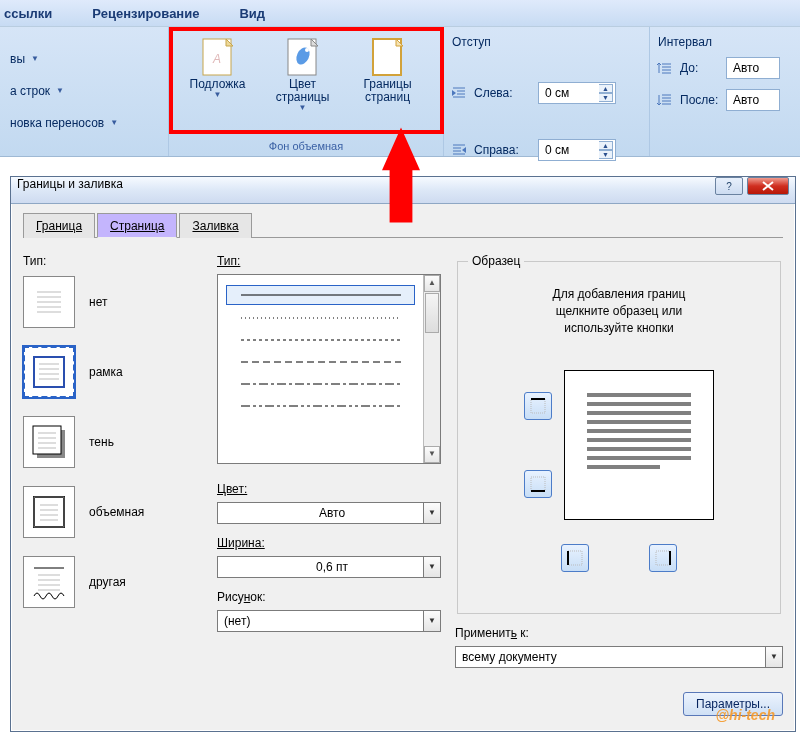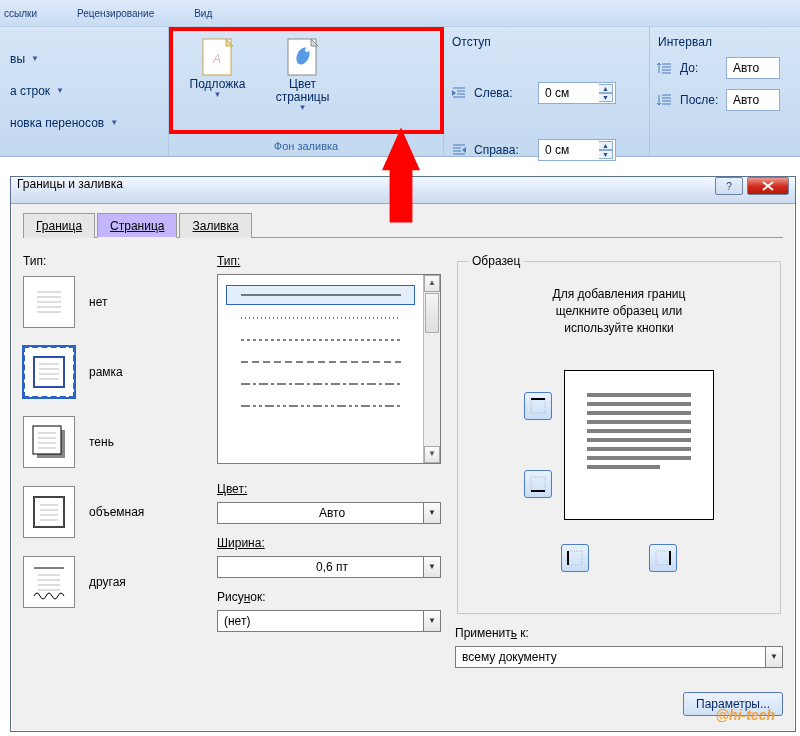--- a/index.html
+++ b/index.html
@@ -1,21 +1,21 @@
 <!DOCTYPE html>
 <html><head>
 <meta charset="utf-8">
 <style>
   * { box-sizing: border-box; font-family: "Segoe UI", Tahoma, sans-serif; font-size: 12px; }
   body { margin: 0; background: #fff; width: 800px; height: 736px; overflow: hidden; user-select: none; }
 
   
   .menubar { height: 27px; background: linear-gradient(#dfeafb,#c7dbf3); display:flex; align-items:center;
              padding-left:4px; color:#1a3b75; border-bottom:1px solid #b9cde0; }
-  .menubar span { margin-right:40px; font-size:10px; }
+  .menubar span { margin-right:40px; font-size:13px;font-weight:bold; }
   .ribbon { height: 130px; background: linear-gradient(#d6e5f7,#c2d9f0); border-bottom:1px solid #9fb9d4;
             display:flex; }
   .ribbon-group { border-right:1px solid #aec8e4; display:flex; flex-direction:column; }
   .rg-body { flex:1; display:flex; align-items:flex-start; padding:4px 6px 0 6px; }
   .rg-title { text-align:center; font-size:11px; color:#3a60a4; padding:2px 0 4px 0; }
 
   
   .leftgrp { width:169px; }
   .leftgrp .row { height:26px; display:flex; align-items:center; font-size:12px; color:#062a61;
                   padding-left:4px; }
@@ -179,22 +179,32 @@
               <rect x="3" y="1" width="28" height="36" fill="#fff" stroke="#888"></rect>
               <path d="M26 1 l7 7 h-7 z" fill="#ddd" stroke="#888"></path>
               <ellipse cx="18" cy="18" rx="6" ry="9" fill="#5a9be6" transform="rotate(25 18 18)"></ellipse>
               <circle cx="22" cy="12" r="2" fill="#fff"></circle>
             </svg>
         </span>
         <span style="white-space:pre-line">Цвет
 страницы</span>
         <span class="tri">▼</span>
       </div>
+      <div class="bigbtn">
+        <span class="ico">
+          <svg width="36" height="38">
+              <rect x="3" y="1" width="28" height="36" fill="#fff" stroke="#d2a23a" stroke-width="2"></rect>
+              <path d="M26 1 l7 7 h-7 z" fill="#f4e2b3" stroke="#d2a23a"></path>
+            </svg>
+        </span>
+        <span style="white-space:pre-line">Границы
+страниц</span>
+      </div>
     </div>
-    <div class="rg-title">Фон заливка</div>
+    <div class="rg-title">Фон объемная</div>
   </div>
 
   <div class="ribbon-group smallgrp-indent">
     <div class="rg-body" style="flex-direction:column;gap:25px;">
       <div class="grouptitle-top">Отступ</div>
       <div class="smallrow">
         <span class="ico16">
           <svg width="16" height="14">
               <g stroke="#4d78bd">
                 <line x1="2" y1="2" x2="14" y2="2"></line>

